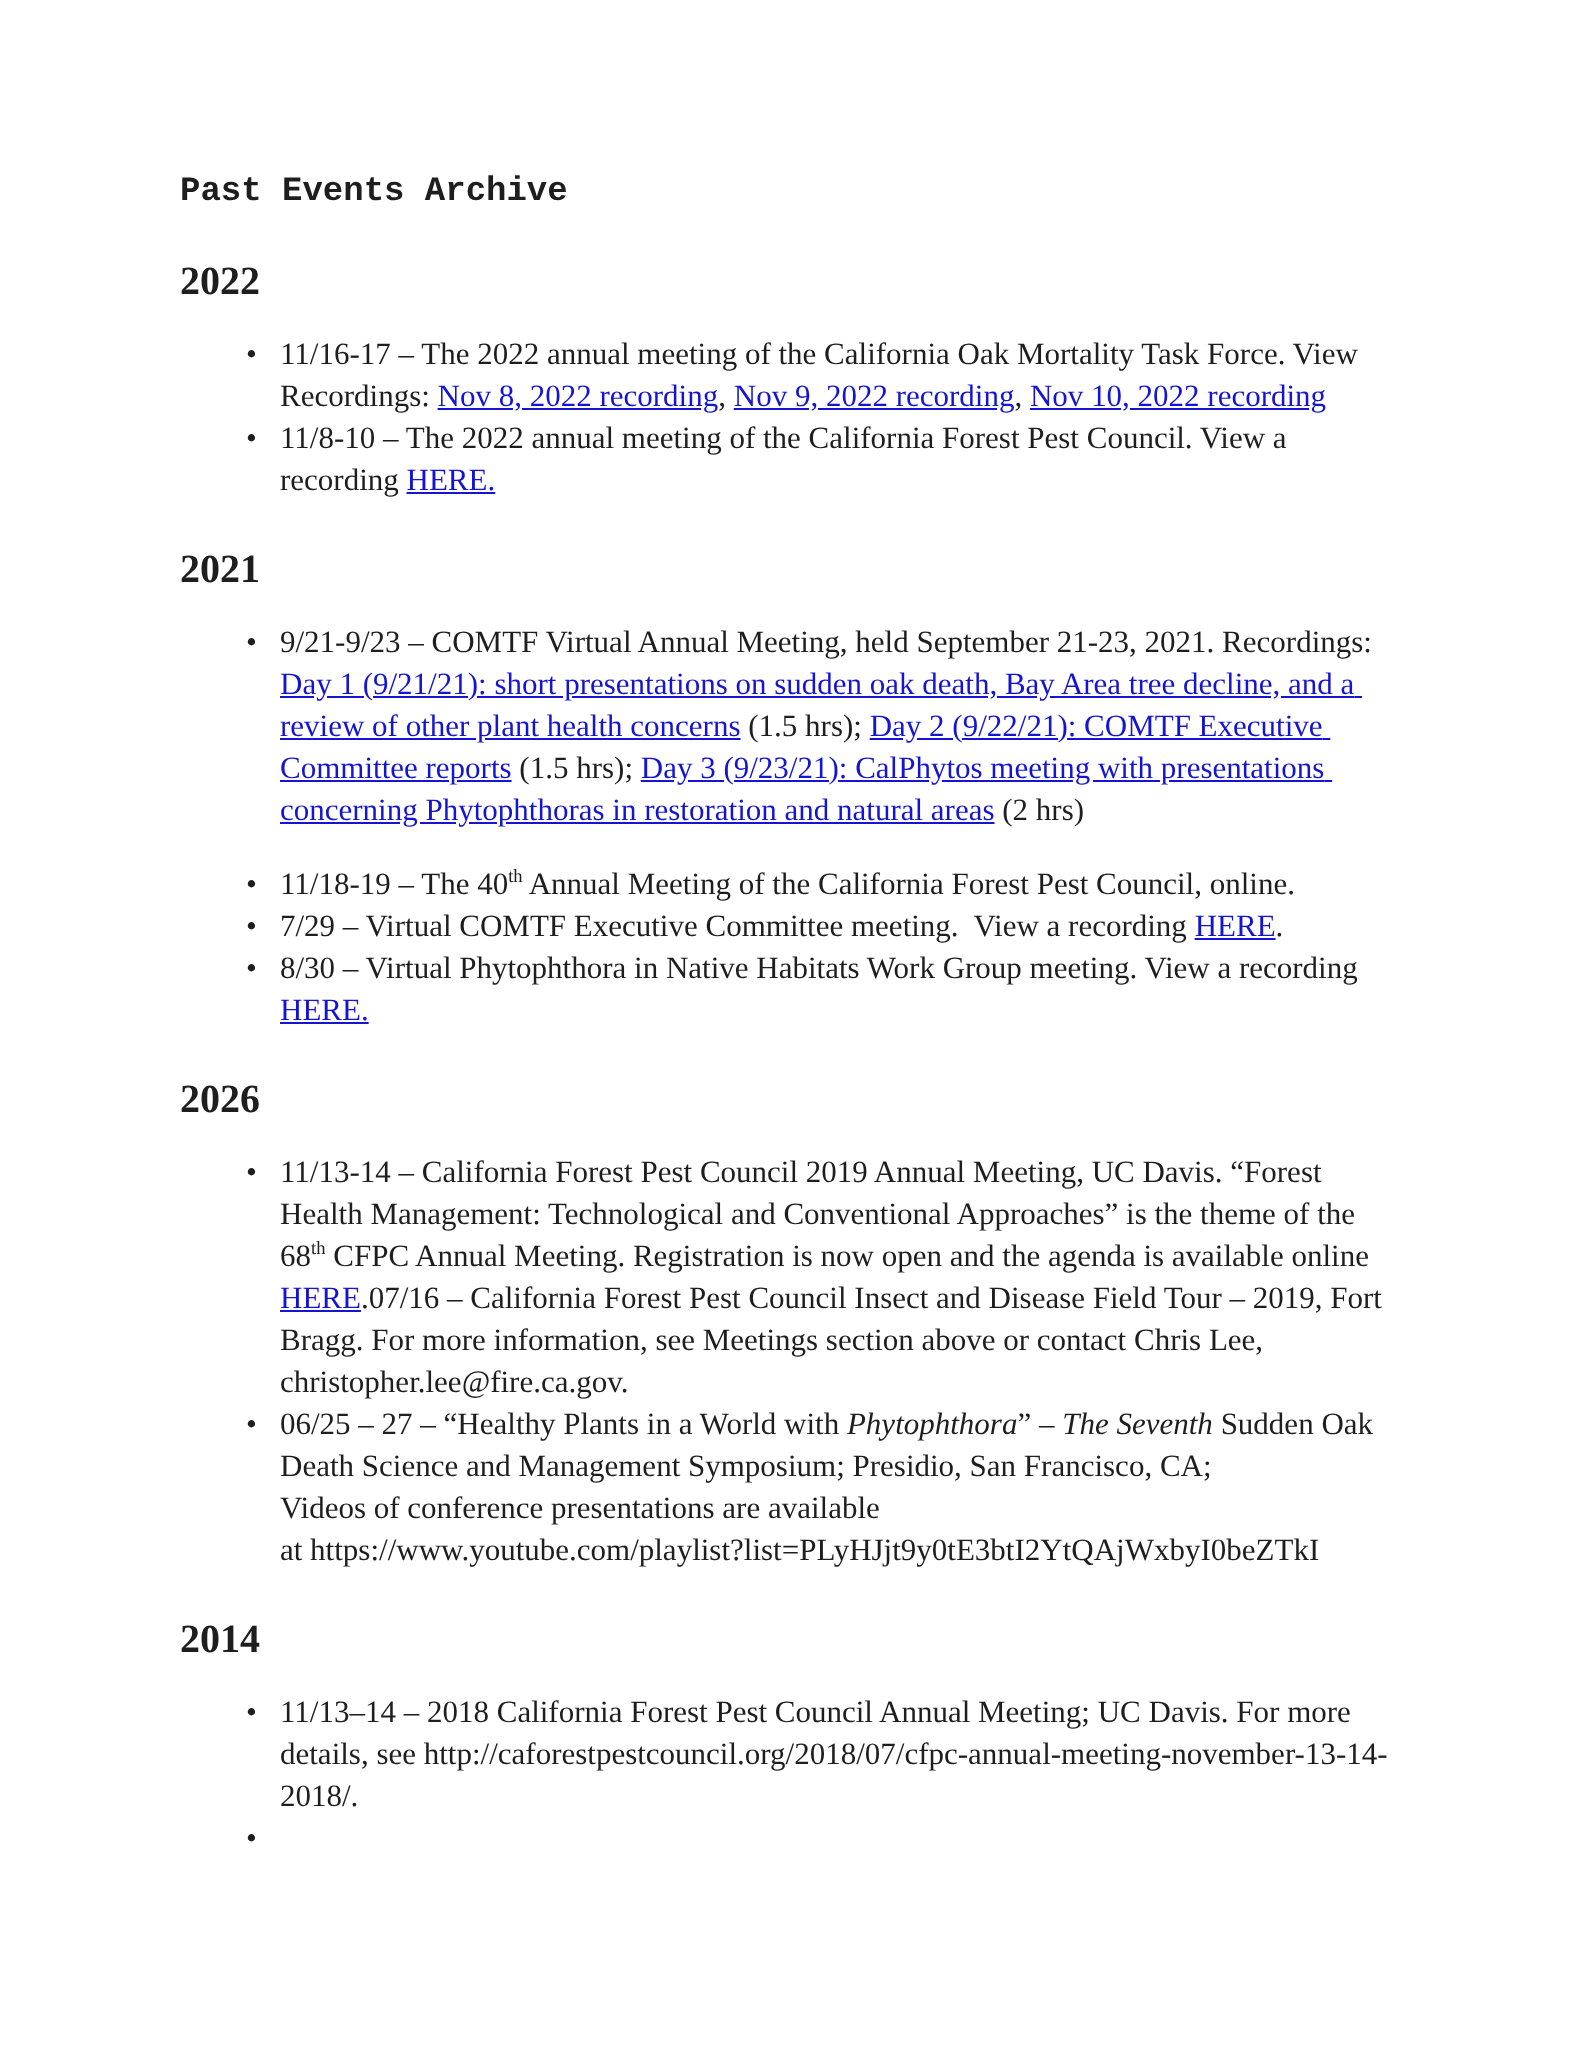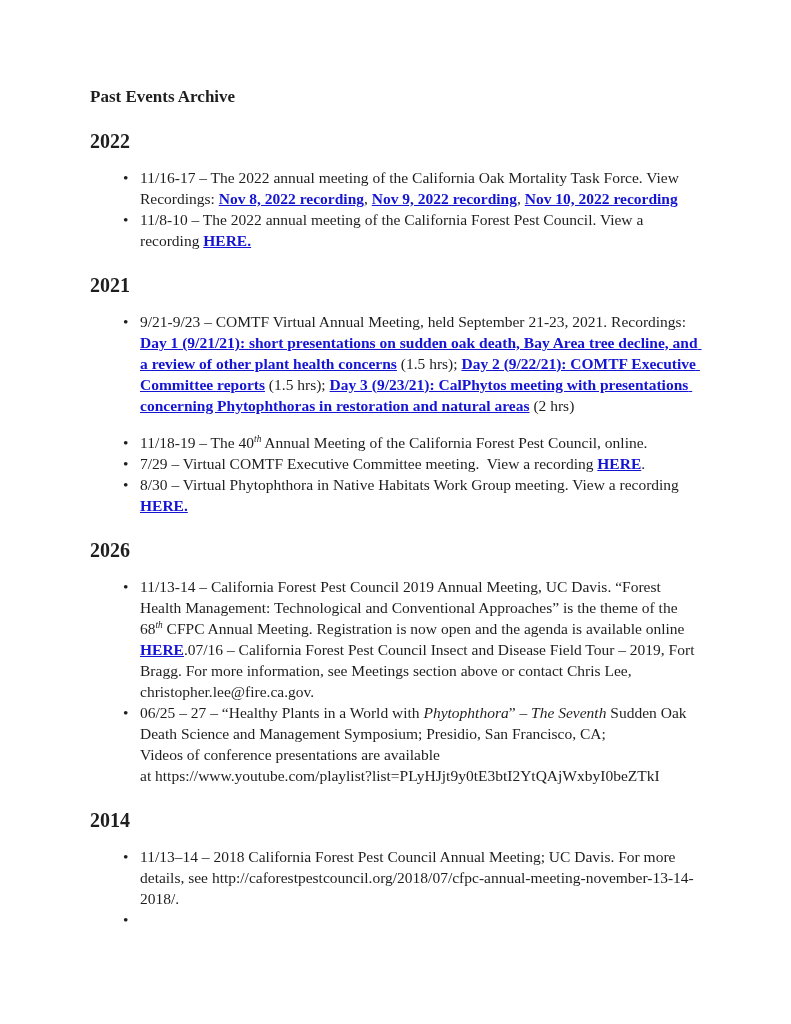--- a/index.html
+++ b/index.html
@@ -5,21 +5,21 @@
   html, body { margin: 0; padding: 0; }
   body {
     width: 791px; height: 1024px;
     background: #ffffff;
     overflow: hidden;
     font-family: "Liberation Serif", serif;
     color: var(--text-color, #1e1e1e);
   }
   .page { padding: 88px 90px 0 90px; box-sizing: border-box; }
   .doc-title {
-    font-family: Liberation Serif, serif;
+    font-family: Liberation Mono, monospace;
     font-size: 17px; font-weight: 700;
     margin: 0; line-height: 1.1;
   }
   .year-heading {
     font-family: "Liberation Serif", serif;
     font-size: 20px; font-weight: 700;
     margin: 24px 0 0 0; line-height: 1;
   }
   .events-list {
     list-style: none;
@@ -34,24 +34,23 @@
     max-width: 561px;
   }
   .bullet {
     position: absolute; left: -17px; top: 0;
     font-size: 15.5px;
   }
   .lnk {
     color: var(--link-color, #1414d2);
     text-decoration: underline;
     cursor: pointer;
-    font-weight: bold;
   }
   .it { font-style: italic; }
-  sup.sup { font-size: 0.6em; vertical-align: super; line-height: 0; font-style: italic; }
+  sup.sup { font-size: 0.6em; vertical-align: super; line-height: 0; }
 </style>
 </head>
 <body style="--text-color: #1e1e1e; --link-color: #1414d2;">
 
 <div class="page">
   <h1 class="doc-title">Past Events Archive</h1>
   <div id="sections">
       <section class="year-section">
         <h2 class="year-heading">2022</h2>
         <ul class="events-list">

